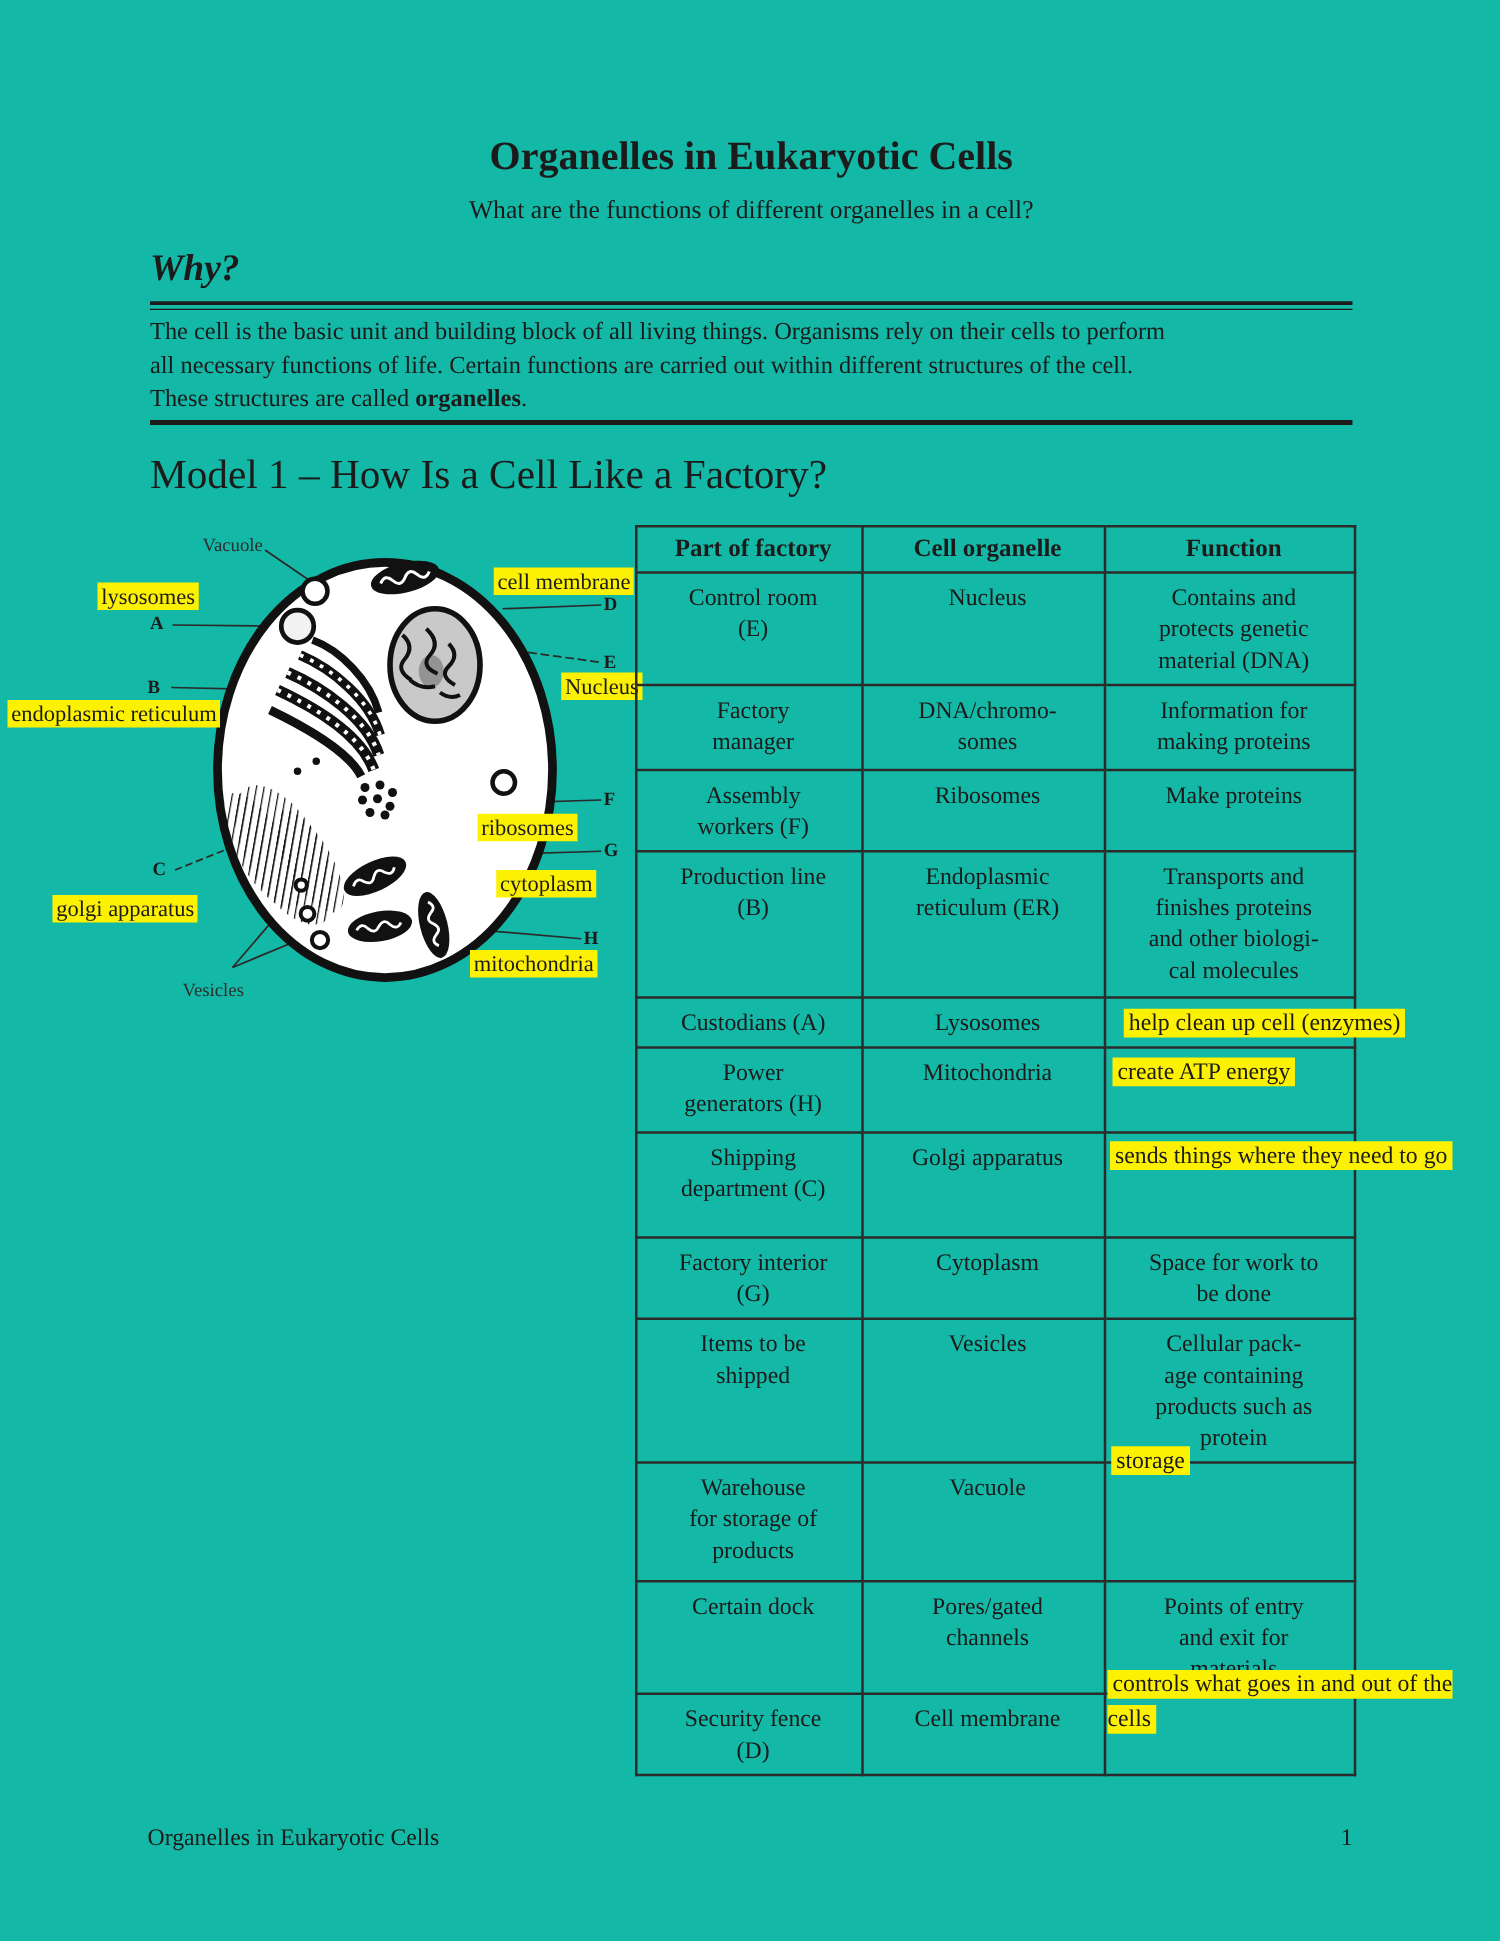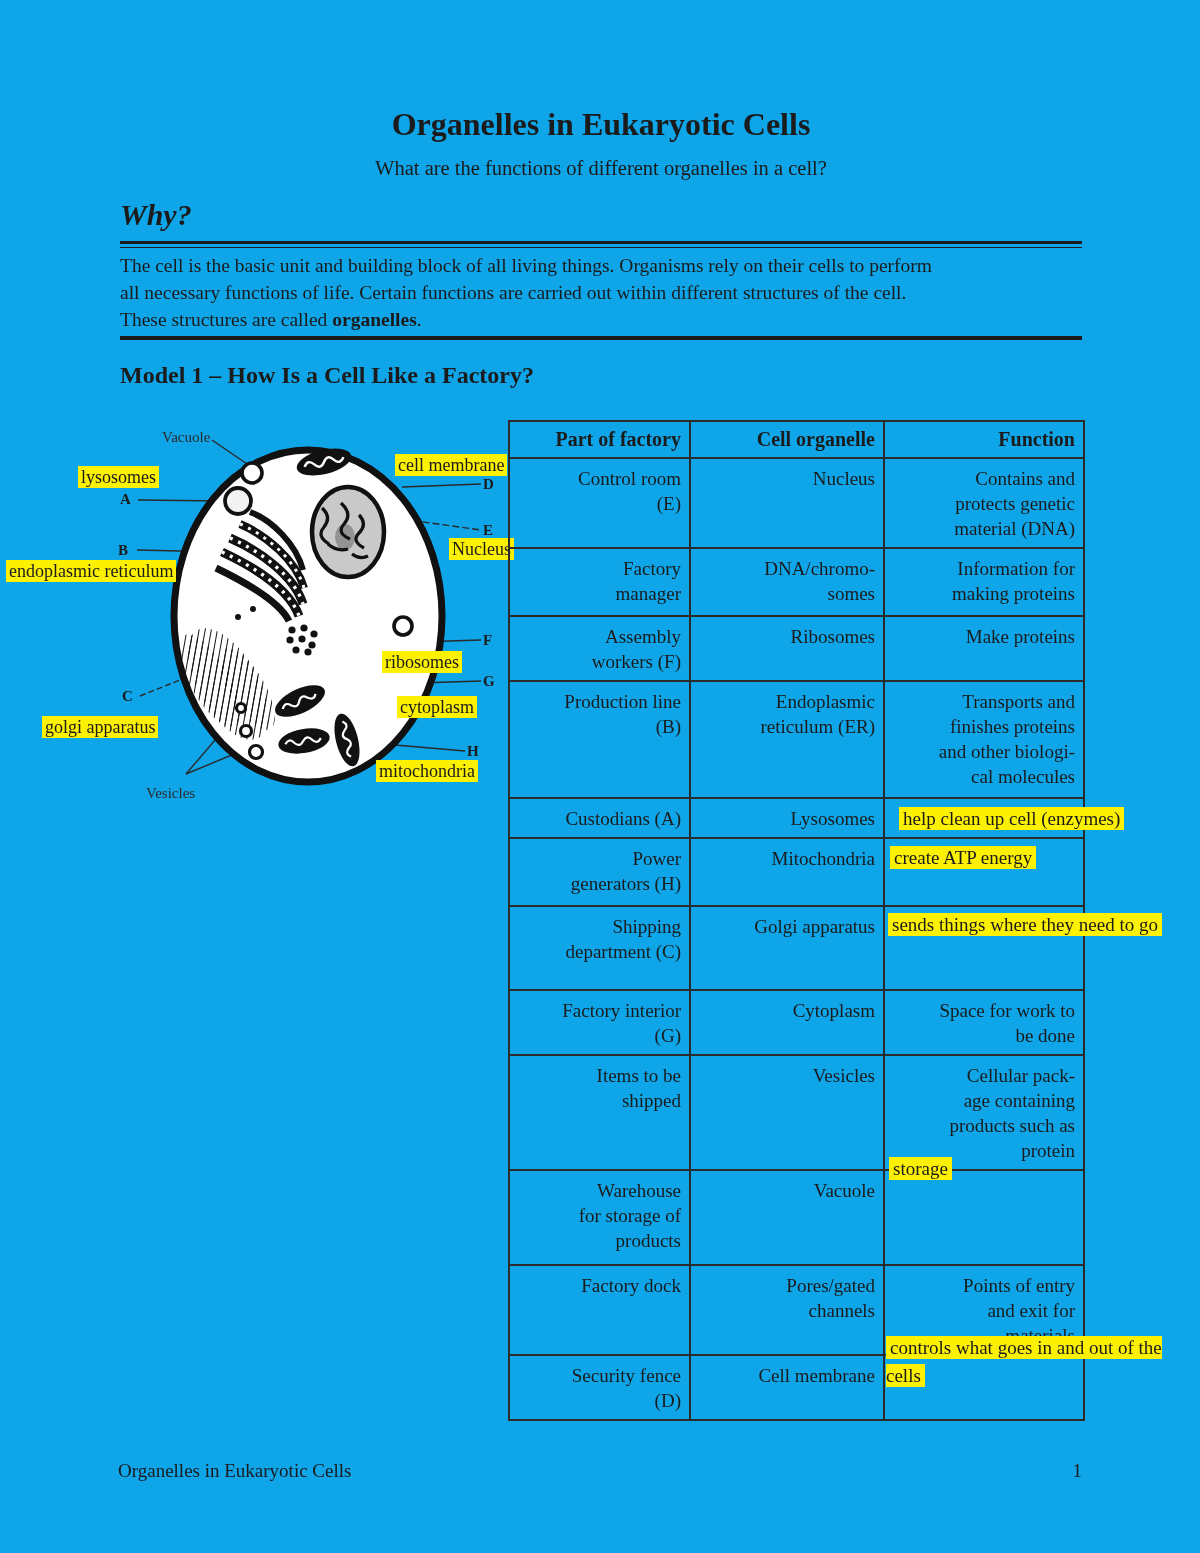--- a/index.html
+++ b/index.html
@@ -1,50 +1,50 @@
 <!DOCTYPE html>
 <html style="--hl: #FCF102; --ink: #1b1b1b;"><head>
 <meta charset="utf-8">
 <style>
   :root { --hl: #FCF102; --ink: #1b1b1b; }
   * { box-sizing: border-box; }
   body { margin: 0; background: #fff; font-family: "Liberation Serif", serif; color: var(--ink); }
-  .page { position: relative; width: 1200px; height: 1553px; background: #0ea5e9; overflow: hidden; }
+  .page { position: relative; width: 1200px; height: 1553px; background: #14b8a6; overflow: hidden; }
 
   
   .doc-title { position: absolute; left: 120px; top: 106px; width: 962px; text-align: center;
                font-size: 32px; font-weight: bold; }
   .doc-subtitle { position: absolute; left: 120px; top: 157px; width: 962px; text-align: center;
                   font-size: 20.5px; }
 
   
   .why-heading { position: absolute; left: 120px; top: 198px; font-size: 30px; font-weight: bold; font-style: italic; }
   .rule-double { position: absolute; left: 120px; top: 241px; width: 962px; height: 7px;
                  border-top: 3px solid var(--ink); border-bottom: 1.5px solid var(--ink); }
   .why-body { position: absolute; left: 120px; top: 252px; width: 975px; font-size: 19.5px;
               line-height: 27px; white-space: pre-line; }
   .rule-thick { position: absolute; left: 120px; top: 336px; width: 962px; height: 0;
                 border-top: 4px solid var(--ink); }
 
   
-  .model-heading { position: absolute; left: 120px; top: 362px; font-size: 24px; font-weight: bold; }
+  .model-heading { position: absolute; left: 120px; top: 362px; font-size: 33px; font-weight: normal; }
 
   
   .diagram { position: absolute; left: 0; top: 420px; width: 520px; height: 400px; }
   .diagram svg { position: absolute; left: 0; top: 0; }
   .dlabel { position: absolute; font-size: 18px; line-height: 22px; white-space: nowrap; }
   .dlabel.hl { background: var(--hl); padding: 0 3px; }
   .dlabel.plain { font-size: 15px; color: #2c2c2c; background: none; }
   .dletter { position: absolute; font-size: 15px; font-weight: bold; line-height: 18px; }
 
   
   .factory-table { position: absolute; left: 508px; top: 420px; border-collapse: collapse;
                    table-layout: fixed; width: 575px; }
   .factory-table th, .factory-table td { border: 2px solid #2b2b2b; vertical-align: top;
-                   text-align: right; white-space: pre-line; overflow: hidden; }
+                   text-align: center; white-space: pre-line; overflow: hidden; }
   .factory-table th { font-size: 20px; font-weight: bold; padding: 6px 8px 0 14px; height: 37px; }
   .factory-table td { font-size: 19px; line-height: 25px; padding: 7px 8px 0 14px; font-weight: normal; }
   .factory-table col:nth-child(1) { width: 181px; }
   .factory-table col:nth-child(2) { width: 194px; }
   .factory-table col:nth-child(3) { width: 200px; }
   .factory-table tbody tr:nth-child(1)  { height: 90px; }
   .factory-table tbody tr:nth-child(2)  { height: 68px; }
   .factory-table tbody tr:nth-child(3)  { height: 65px; }
   .factory-table tbody tr:nth-child(4)  { height: 117px; }
   .factory-table tbody tr:nth-child(5)  { height: 40px; }
@@ -280,21 +280,21 @@
 protein</td>
         </tr>
         <tr>
           <td>Warehouse
 for storage of
 products</td>
           <td>Vacuole</td>
           <td></td>
         </tr>
         <tr>
-          <td>Factory dock</td>
+          <td>Certain dock</td>
           <td>Pores/gated
 channels</td>
           <td>Points of entry
 and exit for
 materials</td>
         </tr>
         <tr>
           <td>Security fence
 (D)</td>
           <td>Cell membrane</td>

